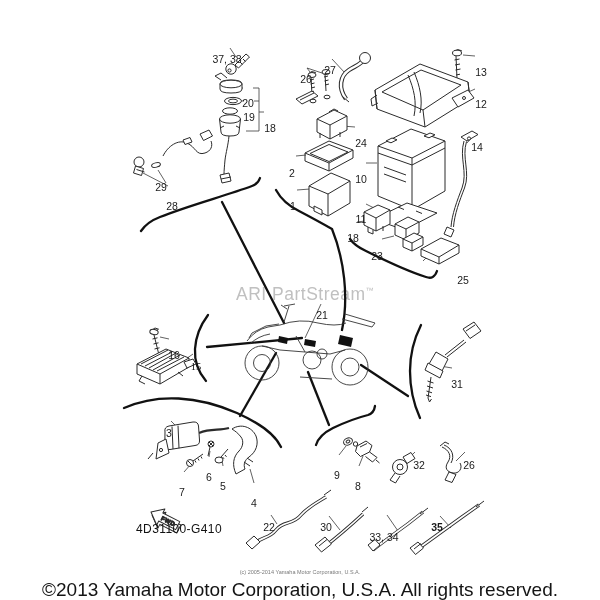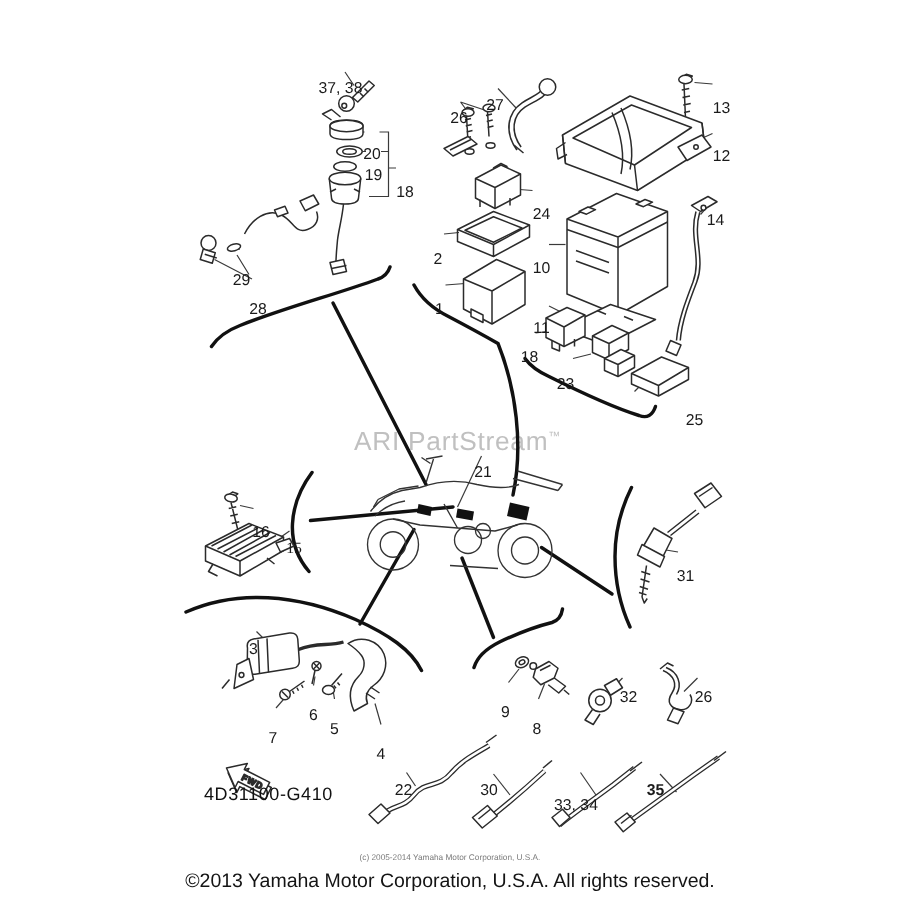--- a/index.html
+++ b/index.html
@@ -10,21 +10,21 @@
   .watermark sup{font-size:8px;}
   svg.art{position:absolute;left:0;top:0;z-index:2;}
   .callouts{position:absolute;left:0;top:16px;width:600px;height:484px;z-index:3;pointer-events:none;}
   .callout{position:absolute;transform:translate(-50%,-50%);font-size:10.5px;color:#1a1a1a;
            white-space:nowrap;pointer-events:auto;cursor:pointer;}
   .part-code{position:absolute;left:136px;top:522px;font-size:12px;color:#111;
              letter-spacing:.4px;z-index:3;}
   .copyright-small{position:absolute;left:0;top:569px;width:600px;text-align:center;
                    font-size:5.5px;color:#7a7a7a;z-index:3;}
   .copyright-large{position:absolute;left:0;top:579px;width:600px;text-align:center;
-                   font-size:13px;color:#141414;z-index:3;}
+                   font-size:19px;color:#141414;z-index:3;}
   .fwd-text{font-size:6px;font-weight:bold;fill:#111;letter-spacing:.5px;}
 </style>
 </head>
 <body>
 
 <div class="canvas">
 
   <div class="watermark"><span>ARI PartStream</span><sup>™</sup></div>
 
   <svg class="art" width="600" height="600" viewBox="0 0 600 600">

